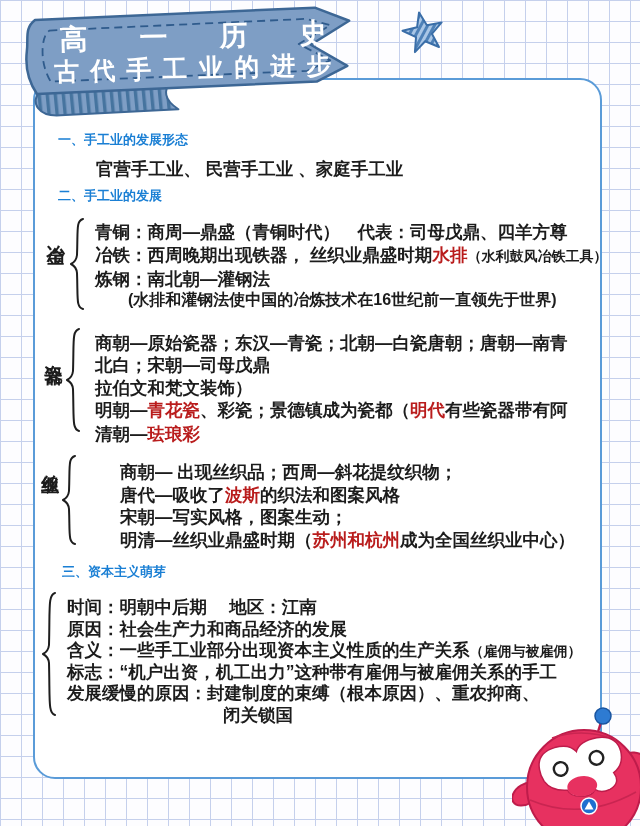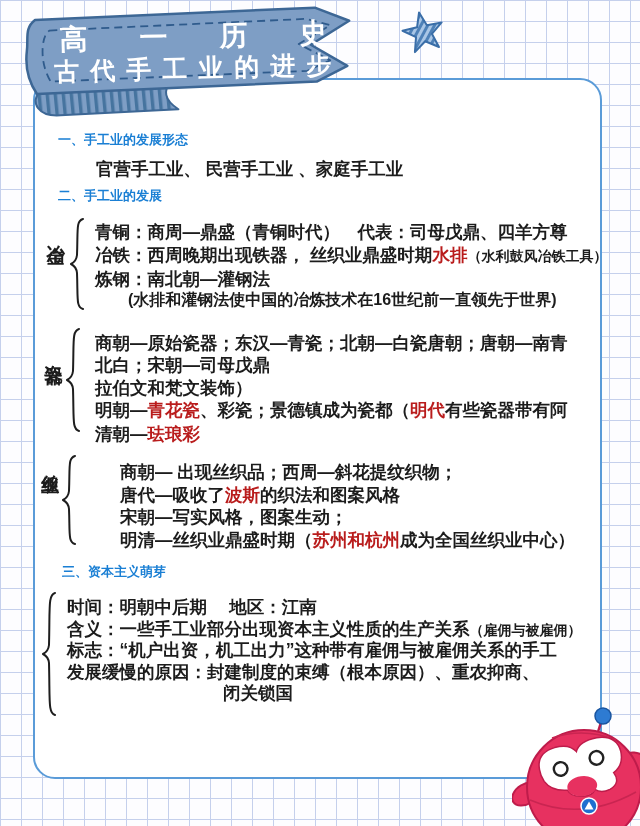--- a/index.html
+++ b/index.html
@@ -111,20 +111,21 @@
   <div class="ln">宋朝—写实风格，图案生动；</div>
   <div class="ln"><span>明清—丝织业鼎盛时期（</span><span class="hl">苏州和杭州</span><span>成为全国丝织业中心）</span></div>
 </div>
 
 <div class="abs h-blue" style="left:62px;top:563px;">三、资本主义萌芽</div>
 <svg class="abs brace" style="left:42px;top:592px;" width="16" height="124" viewBox="0 0 16 124">
   <path d="M13,1 C6,3 8,15 7,53 C6.5,58 3,61 1,62 C3,63 6.5,66 7,71 C8,109 6,121 13,123"></path>
 </svg>
 <div class="abs lines c-lines body-text" style="left:67px;top:595px;">
   <div class="ln">时间：明朝中后期　 地区：江南</div>
+  <div class="ln">原因：社会生产力和商品经济的发展</div>
   <div class="ln"><span>含义：一些手工业部分出现资本主义性质的生产关系</span><span class="note-sm">（雇佣与被雇佣）</span></div>
   <div class="ln">标志：“机户出资，机工出力”这种带有雇佣与被雇佣关系的手工</div>
   <div class="ln">发展缓慢的原因：封建制度的束缚（根本原因）、重农抑商、</div>
   <div class="ln" style="margin-left:156px;">闭关锁国</div>
 </div>
 
 <svg class="abs" style="left:512px;top:702px;" width="128" height="124" viewBox="0 0 128 124">
 
   <path d="M86,30 L90,17" stroke="#BE1C4B" stroke-width="2.5"></path>
   <circle cx="91" cy="14" r="8" fill="#2E7BD2" stroke="#1A55A0" stroke-width="1.5"></circle>

